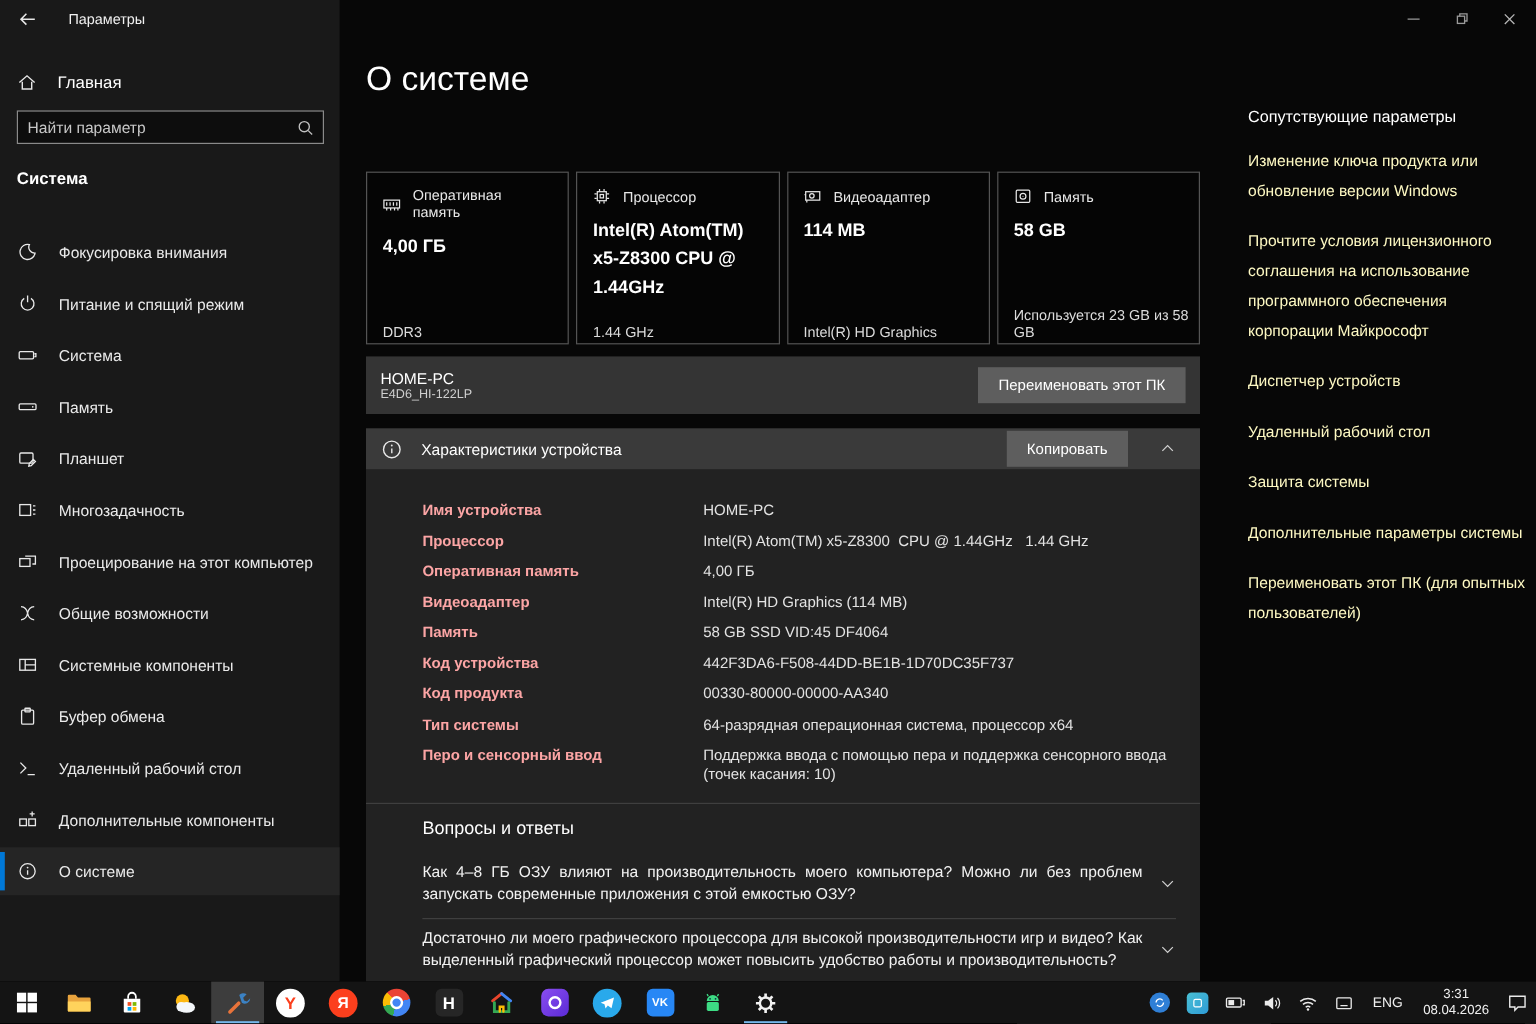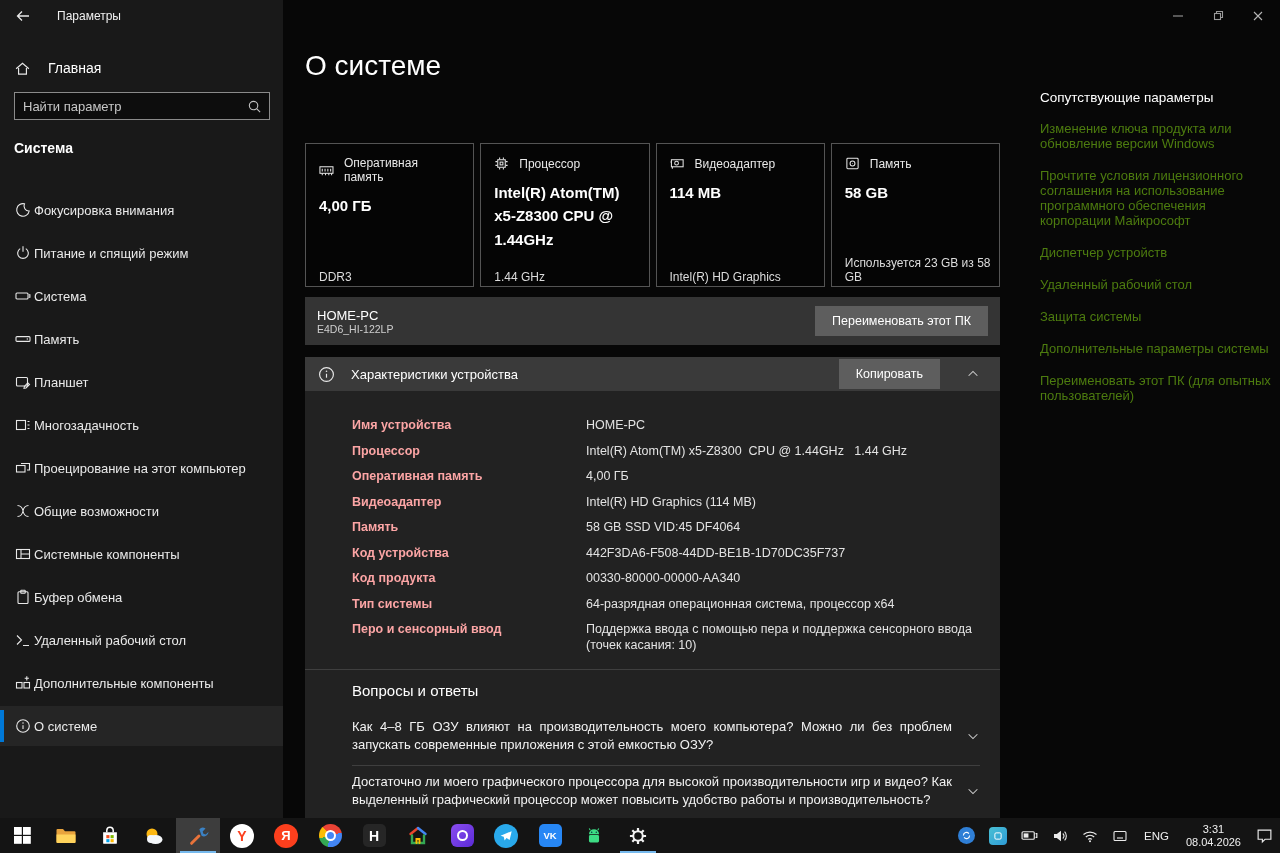--- a/index.html
+++ b/index.html
@@ -22,21 +22,21 @@
   .home-row { position:absolute; left:0; top:50px; width:100%; height:36px; display:flex; align-items:center;
               padding-left:14px; gap:17px; font-size:14px; cursor:pointer; }
   .searchbox { position:absolute; left:14px; top:92px; width:256px; height:28px; border:1px solid #8a8a8a;
                background:#0d0d0d; display:flex; align-items:center; }
   .searchbox input { flex:1; background:transparent; border:none; outline:none; color:#d9d9d9;
                      font-size:13px; padding:0 8px; font-family:"Liberation Sans",sans-serif; }
   .searchbox input::placeholder { color:#c7c7c7; }
   .search-ico { width:30px; display:flex; align-items:center; justify-content:center; }
   .section-label { position:absolute; left:14px; top:140px; font-size:14px; font-weight:bold; }
   .nav { position:absolute; left:0; top:190px; right:0; display:flex; flex-direction:column; gap:3px; }
-  .nav-item { position:relative; height:40px; display:flex; align-items:center; padding-left:14px; gap:2px;
+  .nav-item { position:relative; height:40px; display:flex; align-items:center; padding-left:14px; gap:17px;
               font-size:13px; color:#eaeaea; cursor:pointer; }
   .nav-item .ni-icon { width:18px; display:flex; justify-content:center; }
   .nav-item.selected { background:#252525; }
   .nav-item.selected::before { content:""; position:absolute; left:0; top:4px; bottom:4px; width:4px; background:#0078d7; }
 
   
   .content { position:absolute; left:305px; top:32px; width:695px; bottom:0; }
   .page-title { position:absolute; left:0; top:18px; font-size:28px; font-weight:normal; color:#fff; }
 
   .cards { position:absolute; left:0; top:111px; right:0; height:144px; display:flex; gap:6px; }
@@ -64,21 +64,21 @@
 
   .faq { border-top:1px solid #3f3f3f; margin-top:16px; padding:12px 20px 0 47px; }
   .faq-title { font-size:15px; color:#fff; margin-bottom:12px; }
   .faq-q { display:flex; align-items:center; gap:14px; padding:7px 0 11px; cursor:pointer; }
   .faq-q + .faq-q { border-top:1px solid #3f3f3f; }
   .faq-q p { flex:1; font-size:13px; line-height:18px; text-align:justify; color:#f2f2f2; }
 
   
   .related { position:absolute; left:1040px; top:90px; width:237px; }
   .related-title { font-size:13.5px; color:#fff; margin-bottom:16px; }
-  .rel-link { display:block; font-size:13px; line-height:15px; color:#4d7c0f; margin-bottom:17px;
+  .rel-link { display:block; font-size:13px; line-height:25px; color:#fef9c3; margin-bottom:17px;
               cursor:pointer; text-decoration:none; }
 
   
   .taskbar { position:absolute; left:0; right:0; bottom:0; height:35px; background:#141414;
              display:flex; align-items:stretch; }
   .tb-apps { display:flex; }
   .tb-btn { position:relative; width:44px; border:none; background:none; display:flex;
             align-items:center; justify-content:center; cursor:pointer; }
   .tb-btn.active::after { content:""; position:absolute; left:4px; right:4px; bottom:0; height:2px; background:#76b9ed; }
   .tb-btn.highlight { background:#3d3d3d; }

